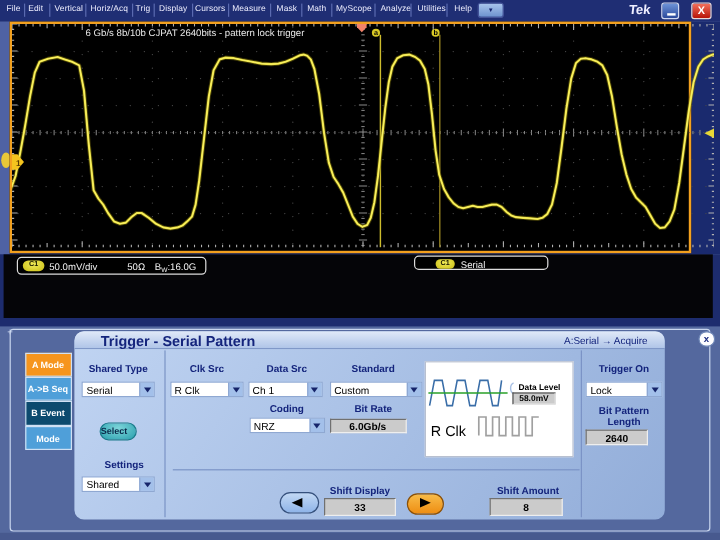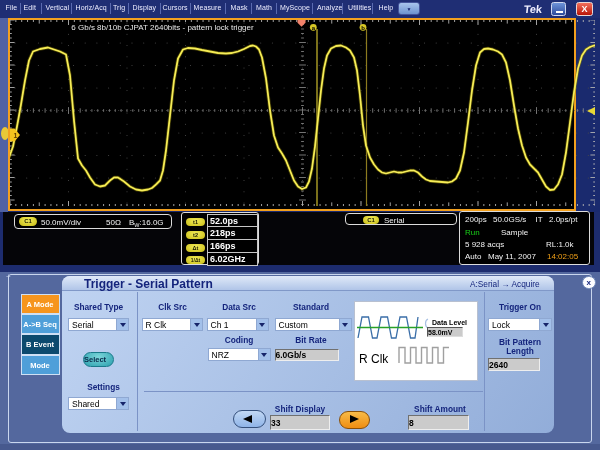--- a/index.html
+++ b/index.html
@@ -27,21 +27,21 @@
 #pframe{position:absolute;left:8px;top:2px;width:584px;height:169px;border:1px solid #c9d6ee;border-radius:3px}
 #pbottom{position:absolute;left:0;top:172px;width:600px;height:6px;background:#47598e}
 .sidebtn{position:absolute;left:0;width:39px;height:20.2px;border:1px solid #cfe0f4;color:#fff;font-weight:bold;font-size:7.5px;text-align:center;line-height:19px}
 #body{position:absolute;left:62px;top:4px;width:492px;height:157px;border-radius:8px;background:linear-gradient(125deg,#c0d4f2,#92add9)}
 #tbar{position:absolute;left:0;top:0;width:492px;height:15px;border-radius:8px 8px 0 0;background:linear-gradient(#e0e9f8,#b0c5e8);border-bottom:1px solid #8098c8}
 .nlab{position:absolute;color:#14247c;font-weight:bold;font-size:8.3px;text-align:center;white-space:nowrap}
 .combo{position:absolute;height:13px;background:#c8daf4;border:1px solid #8fa8d2;display:flex}
 .cval{background:#fff;height:100%;flex:1;font-size:8.5px;color:#000;padding:1px 0 0 3px;overflow:hidden;white-space:nowrap}
 .carr{width:12px;height:100%;background:#a3c0ea;position:relative;border-left:1px solid #8fa8d2}
 .carr:after{content:"";position:absolute;left:2.5px;top:4px;border-left:3.2px solid transparent;border-right:3.2px solid transparent;border-top:4.5px solid #16246a}
-.gray{position:absolute;background:#cbcbcb;border:1px solid #707070;border-bottom-color:#eee;border-right-color:#eee;color:#000;font-weight:bold;font-size:8.5px;text-align:left}
+.gray{position:absolute;background:#cbcbcb;border:1px solid #707070;border-bottom-color:#eee;border-right-color:#eee;color:#000;font-weight:bold;font-size:8.5px;text-align:center}
 .vsep{position:absolute;width:1px;background:#7b93c6}
 .hsep{position:absolute;height:1px;background:#7b93c6}
 #xbtn{position:absolute;left:582px;top:3.5px;width:13.5px;height:13.5px;border-radius:50%;background:#fdfdff;border:1px solid #7088b8;color:#1c2c80;font-weight:bold;font-size:8px;text-align:center;line-height:12px}
 </style></head><body>
 <div id="root">
 <div id="menu">
       <span class="mi" style="left:5.5px">File</span>
       <span class="mi" style="left:23.5px">Edit</span>
       <span class="mi" style="left:45.5px">Vertical</span>
       <span class="mi" style="left:75.5px">Horiz/Acq</span>
@@ -101,46 +101,23 @@
       </div>
     </div>
 <div id="status">
       <div id="statusblack"></div>
  <div class="sbox" style="left:14px;top:2px;width:158px;height:15px">
    <div class="pill" style="left:4px;top:2.5px;width:18px;height:8.5px;font-size:6px;line-height:8.5px">C1</div>
    <span class="wt" style="left:26px;top:3px">50.0mV/div</span>
    <span class="wt" style="left:91px;top:3px">50Ω</span>
    <span class="wt" style="left:114px;top:3px">B<span style="font-size:5.5px;vertical-align:-2px">W</span>:16.0G</span>
  </div>
- <div class="sbox" style="left:181px;top:0.5px;width:78px;height:53px;border-radius:3px">
-   <div class="pill" style="left:4px;top:4.5px;width:19px;height:8px;font-size:5.5px;line-height:8px">t1</div>
-   <div class="pill" style="left:4px;top:17.5px;width:19px;height:8px;font-size:5.5px;line-height:8px">t2</div>
-   <div class="pill" style="left:4px;top:30.5px;width:19px;height:8px;font-size:5.5px;line-height:8px">Δt</div>
-   <div class="pill" style="left:4px;top:43px;width:19px;height:8px;font-size:5px;line-height:8px">1/Δt</div>
-   <div class="vbox" style="top:0.5px">52.0ps</div>
-   <div class="vbox" style="top:13.4px">218ps</div>
-   <div class="vbox" style="top:26.3px">166ps</div>
-   <div class="vbox" style="top:39.2px">6.02GHz</div>
- </div>
  <div class="sbox" style="left:345px;top:1px;width:112px;height:12.5px">
    <div class="pill" style="left:17px;top:2px;width:16px;height:8px;font-size:6px;line-height:8px">C1</div>
    <span class="wt" style="left:38px;top:2px">Serial</span>
- </div>
- <div class="sbox" style="left:459px;top:-0.5px;width:131px;height:53.5px;border-radius:3px">
-   <span class="wt" style="left:5px;top:3px">200ps</span>
-        <span class="wt" style="left:33px;top:3px">50.0GS/s</span>
-   <span class="wt" style="left:75.5px;top:3px">IT</span>
-        <span class="wt" style="left:89px;top:3px">2.0ps/pt</span>
-   <span class="wt" style="left:5px;top:15.5px;color:#18d018">Run</span>
-        <span class="wt" style="left:41px;top:15.5px">Sample</span>
-   <span class="wt" style="left:5px;top:27.5px">5 928 acqs</span>
-        <span class="wt" style="left:86px;top:27.5px">RL:1.0k</span>
-   <span class="wt" style="left:5px;top:39.5px">Auto</span>
-        <span class="wt" style="left:28px;top:39.5px">May 11, 2007</span>
-   <span class="wt" style="left:87px;top:39.5px;color:#f0a018">14:02:05</span>
  </div>
 </div>
 <div id="panel">
  <div id="pframe"></div>
       <div style="position:absolute;left:6px;top:0px;color:#cdd9f0;font-size:8px">+</div>
       <div id="pbottom"></div>
  <div class="sidebtn" style="left:20.5px;top:22px;background:#f6951d">A Mode</div>
  <div class="sidebtn" style="left:20.5px;top:42.2px;background:#4f9fd9">A-&gt;B Seq</div>
  <div class="sidebtn" style="left:20.5px;top:62.4px;background:#0c4a6e">B Event</div>
  <div class="sidebtn" style="left:20.5px;top:82.6px;background:#4f9fd9">Mode</div>

